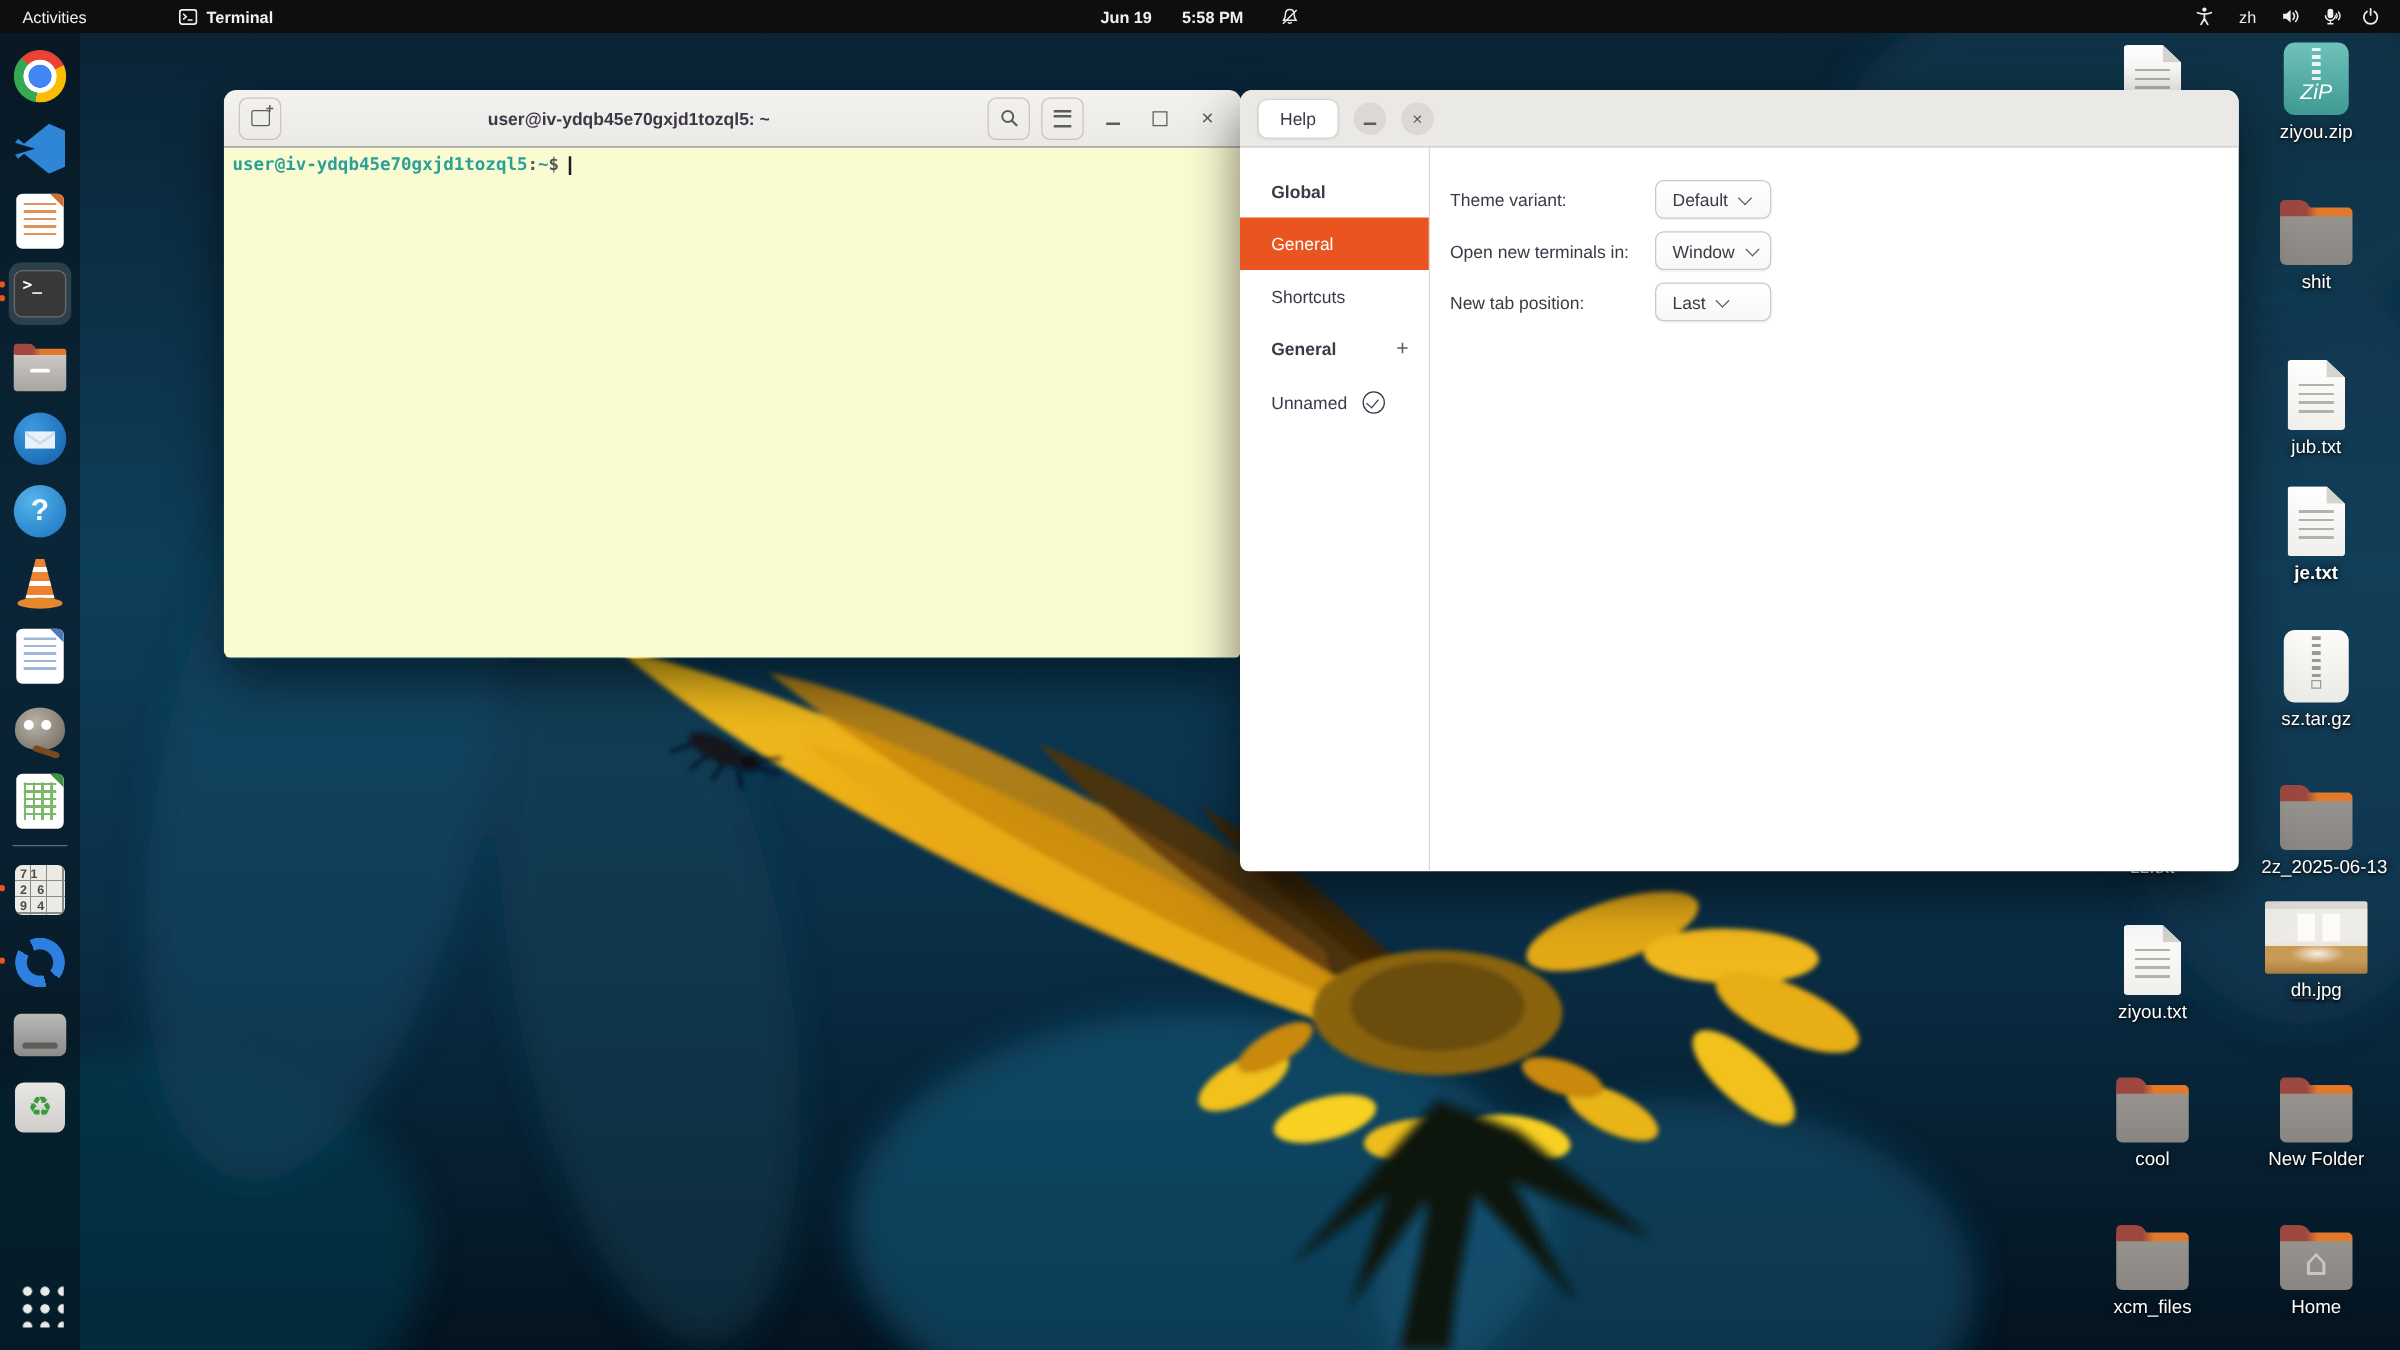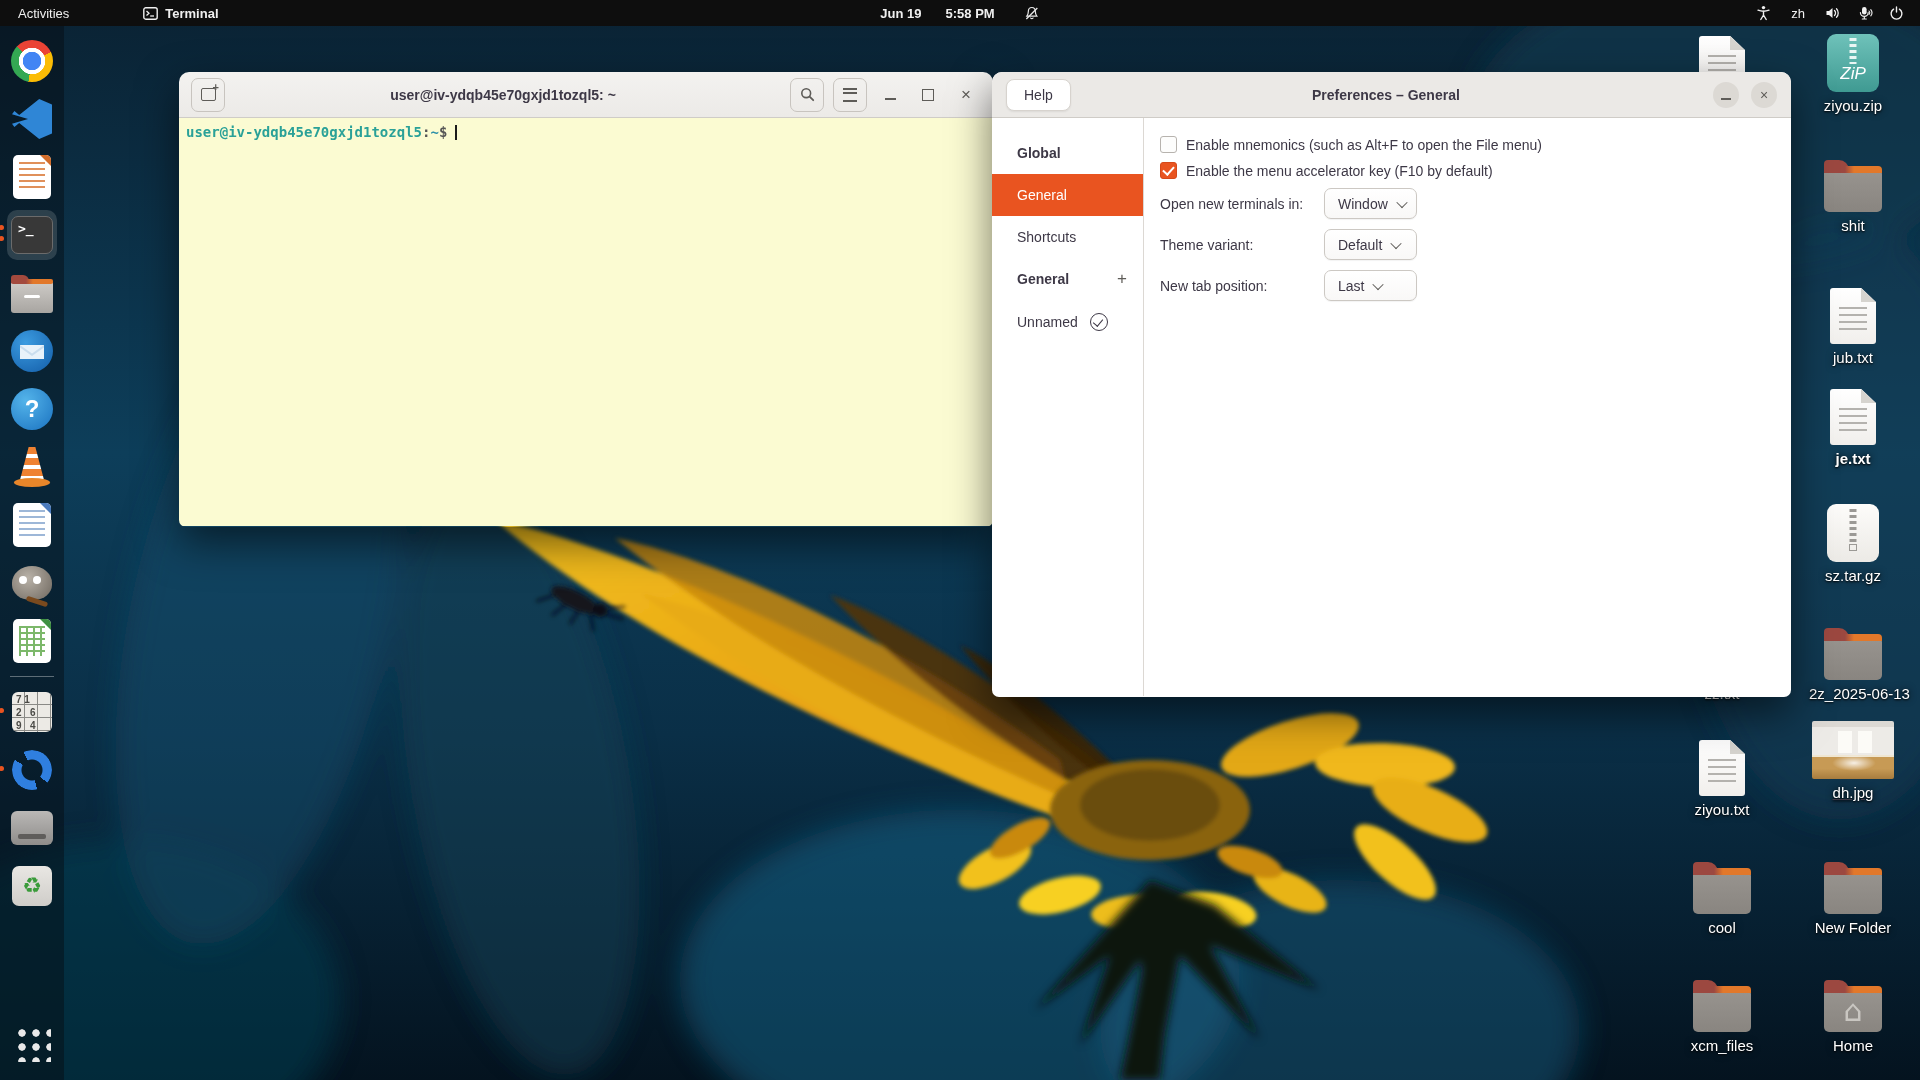--- a/index.html
+++ b/index.html
@@ -481,21 +481,20 @@
       </div>
   </div>
   <div class="term-body">
     <span class="p-host">user@iv-ydqb45e70gxjd1tozql5</span><span class="p-sep">:</span><span class="p-tilde">~</span><span class="p-dollar">$</span><span class="cursor"></span>
   </div>
 </div>
 
 <div id="prefs" class="win">
   <div class="prefs-header">
     <div class="help-btn">Help</div>
-    <div class="prefs-title">Preferences – General</div>
     <div class="circ-btn">
         <span class="min-bar"></span>
       </div>
     <div class="circ-btn">
         <span>×</span>
       </div>
   </div>
   <div class="prefs-body">
     <div id="pref-sidebar">
         <div class="side-item hdr">
@@ -510,42 +509,32 @@
         <div class="side-item hdr">
           <div>General</div>
           <div class="side-plus">+</div>
         </div>
         <div class="side-item ">
           <div>Unnamed</div>
           <div class="chk-circle"></div>
         </div>
       </div>
     <div class="pref-content">
-      <div id="pref-checkboxes">
-          <div class="cb-row">
-            <div class="checkbox"></div>
-            <div>Enable mnemonics (such as Alt+F to open the File menu)</div>
+      <div id="pref-selects">
+          <div class="select-row">
+            <div class="lbl">Theme variant:</div>
+            <div class="select-btn">
+              <div>Default</div>
+              <div class="chev"></div>
+            </div>
           </div>
-          <div class="cb-row">
-            <div class="checkbox checked"></div>
-            <div>Enable the menu accelerator key (F10 by default)</div>
-          </div>
-        </div>
-      <div id="pref-selects">
           <div class="select-row">
             <div class="lbl">Open new terminals in:</div>
             <div class="select-btn">
               <div>Window</div>
-              <div class="chev"></div>
-            </div>
-          </div>
-          <div class="select-row">
-            <div class="lbl">Theme variant:</div>
-            <div class="select-btn">
-              <div>Default</div>
               <div class="chev"></div>
             </div>
           </div>
           <div class="select-row">
             <div class="lbl">New tab position:</div>
             <div class="select-btn">
               <div>Last</div>
               <div class="chev"></div>
             </div>
           </div>

